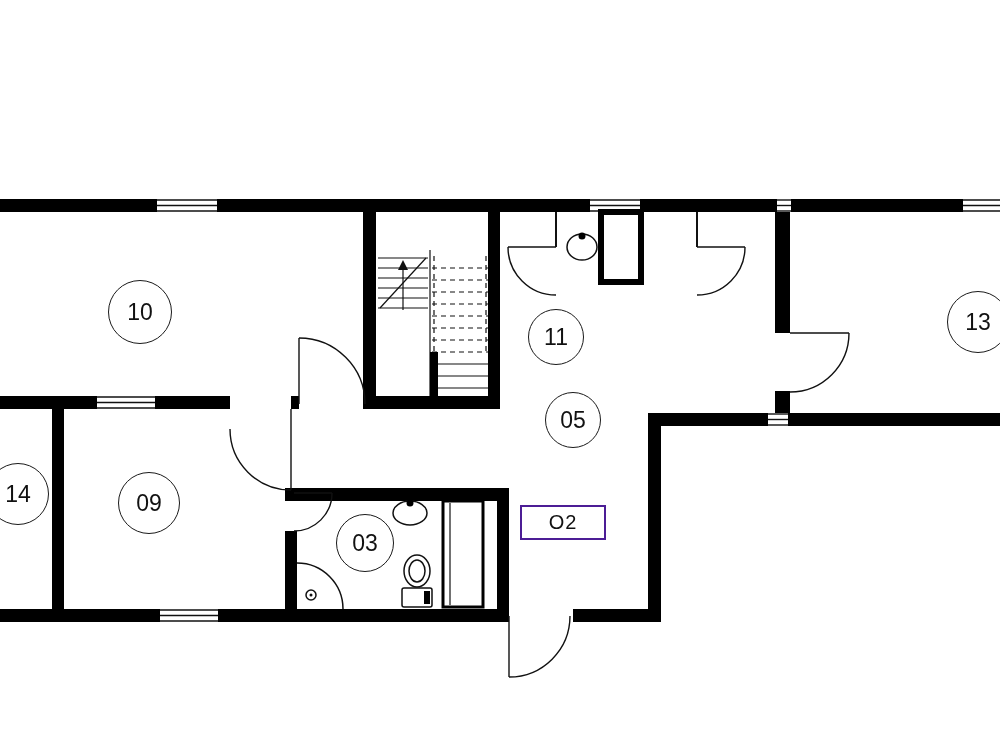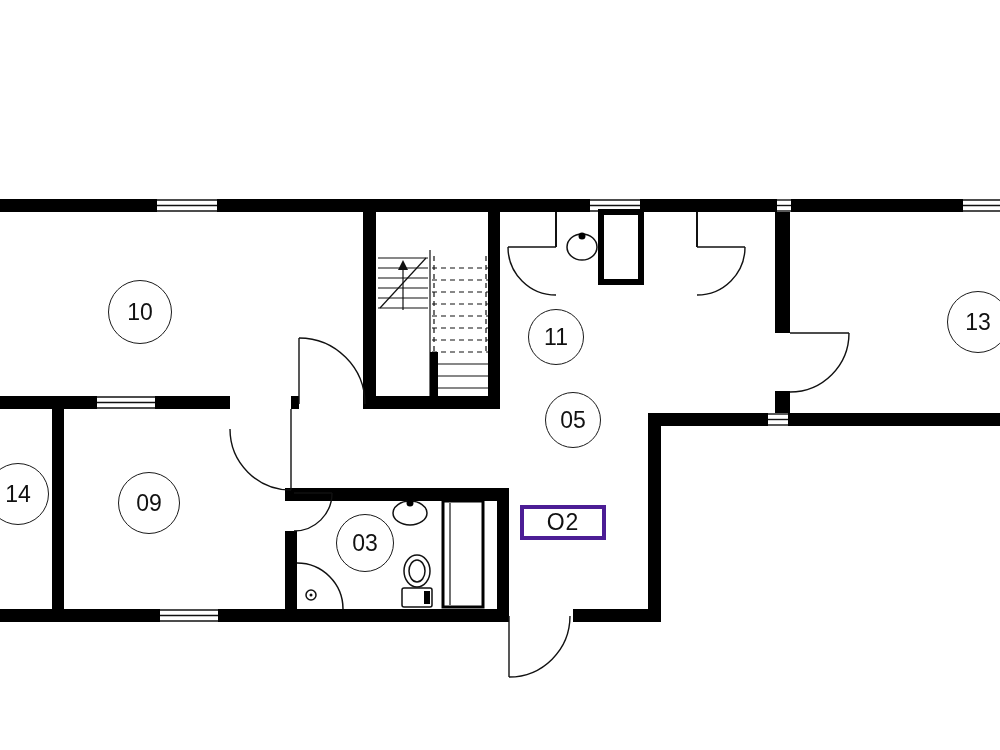--- a/index.html
+++ b/index.html
@@ -15,23 +15,23 @@
     position:absolute;
     border:1.6px solid #1a1a1a;
     border-radius:50%;
     display:flex;align-items:center;justify-content:center;
     font-size:23px;color:#111111;
     background:transparent;
     box-sizing:border-box;
   }
   .unit-label{
     position:absolute;
-    border:4px solid #4c1d95;
+    border:2px solid #4c1d95;
     display:flex;align-items:center;justify-content:center;
-    font-size:23px;color:#111111;letter-spacing:1px;
+    font-size:20px;color:#111111;letter-spacing:1px;
     background:#ffffff;
     box-sizing:border-box;
   }
 </style>
 </head>
 <body>
 
 <div id="screen">
 
   <svg id="plan-svg" width="1000" height="750" viewBox="0 0 1000 750">

